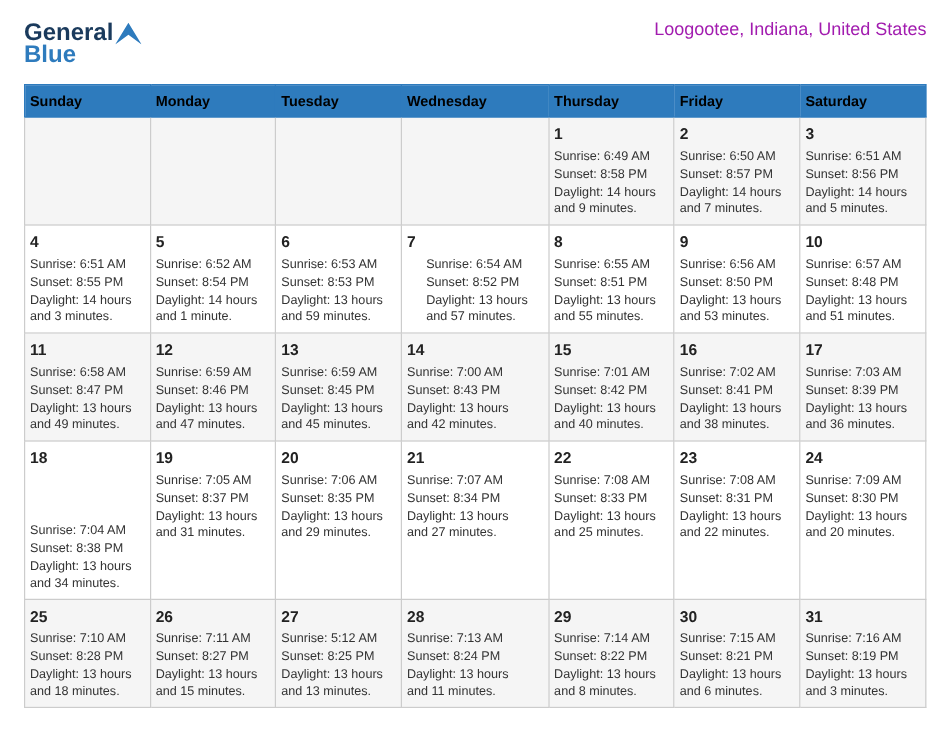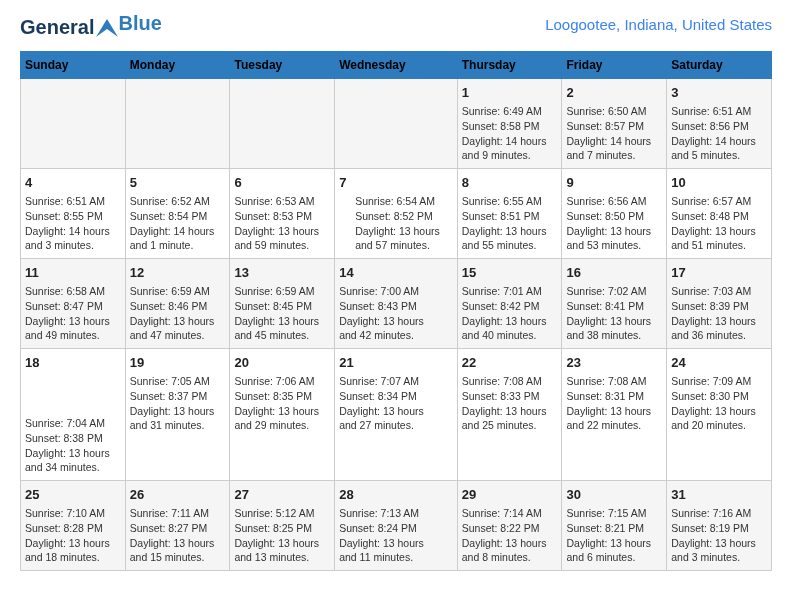--- a/index.html
+++ b/index.html
@@ -11,35 +11,35 @@
       padding: 16px 20px;
     }
     .header {
       display: flex;
       justify-content: space-between;
       align-items: flex-start;
       margin-bottom: 12px;
     }
     .logo {
       display: flex;
-      flex-direction: row;
+      flex-direction: column;
       align-items: flex-start;
     }
     .title-block {
       text-align: right;
     }
     .title-block h1 {
       font-size: 38px;
       font-weight: bold;
       color: #1a1a1a;
       line-height: 1.1;
     }
     .title-block p {
       font-size: 15px;
-      color: #3b82f6;
+      color: #a21caf;
     }
     table {
       width: 100%;
       border-collapse: collapse;
       font-size: 11px;
     }
     thead th {
       background-color: #2e7bbd;
       color: #000000;
       padding: 6px 4px;

